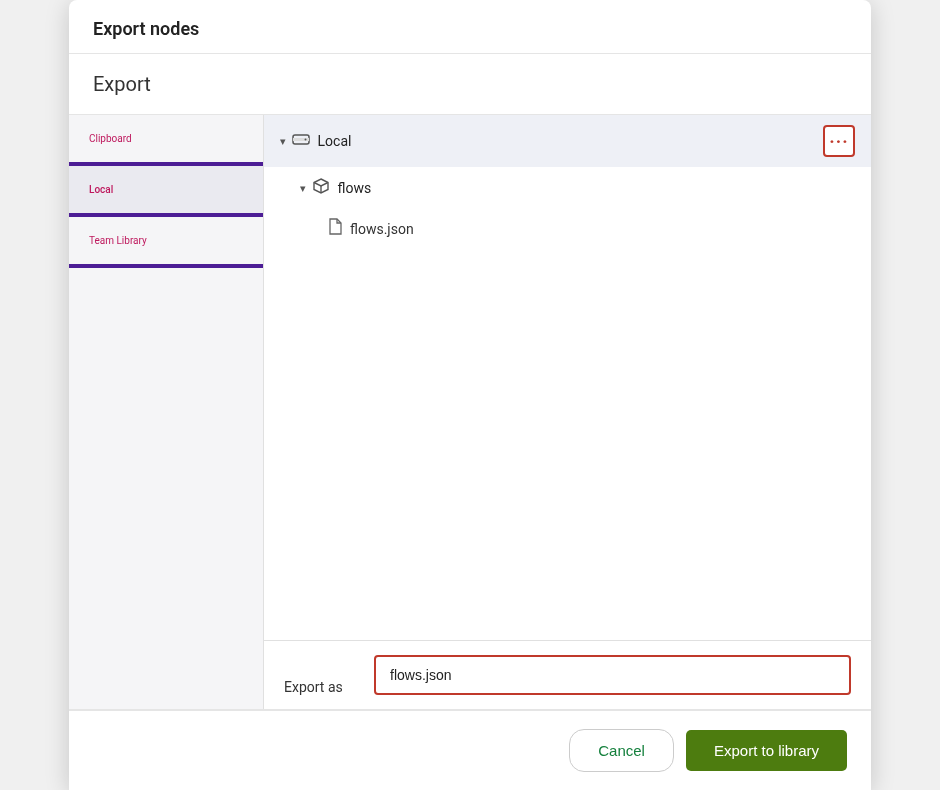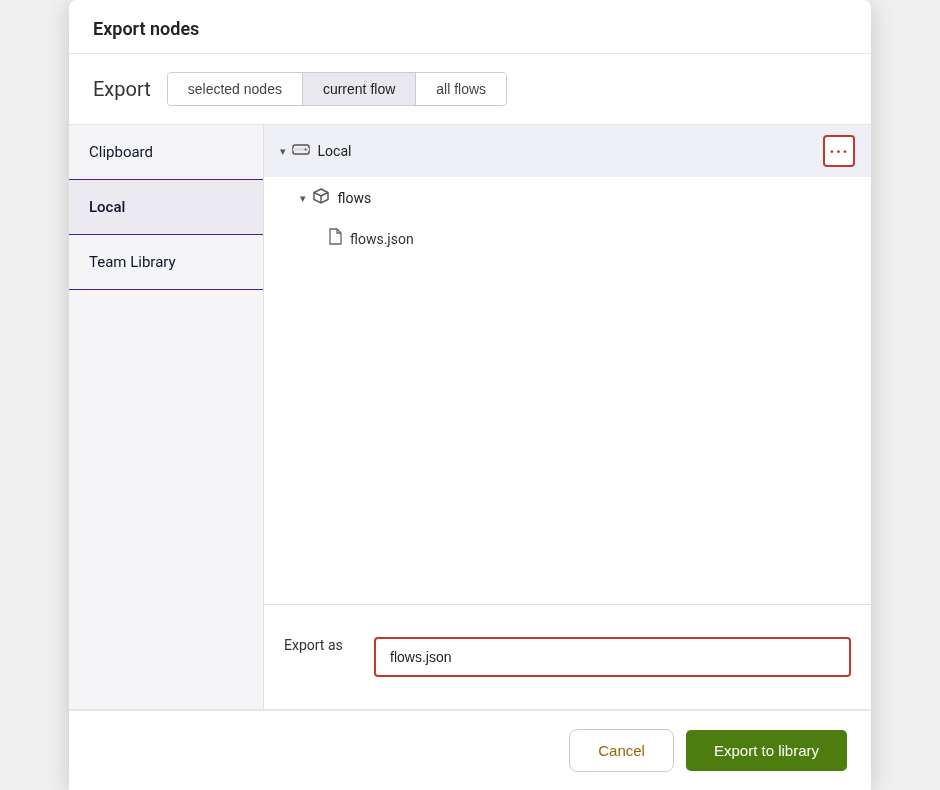--- a/index.html
+++ b/index.html
@@ -94,24 +94,24 @@
     .sidebar {
       width: 195px;
       border-right: 1px solid #e0e0e0;
       display: flex;
       flex-direction: column;
       background: #f5f5f7;
     }
 
     .sidebar-item {
       padding: 18px 20px;
-      font-size: 15px;
-      cursor: pointer;
-      color: #0f172a;
-      border-bottom: 1px solid #4c1d95;
+      font-size: 10px;
+      cursor: pointer;
+      color: #be185d;
+      border-bottom: 4px solid #4c1d95;
     }
 
     .sidebar-item.active {
       background: #eaeaf0;
       font-weight: 500;
     }
 
     .content-area {
       flex: 1;
       display: flex;
@@ -193,22 +193,22 @@
     }
 
     .icon-file {
       margin-right: 8px;
       font-size: 15px;
       color: #666;
     }
 
     .export-as-row {
       display: flex;
-      align-items: flex-start;
-      padding: 32px 20px;
+      align-items: flex-end;
+      padding: 14px 20px;
       border-top: 1px solid #e0e0e0;
       background: #fff;
     }
 
     .export-as-label {
       font-size: 14px;
       color: #333;
       min-width: 90px;
     }
 
@@ -229,23 +229,23 @@
       padding: 18px 24px;
       gap: 12px;
       background: #fff;
       border-top: 1px solid #e5e5e5;
     }
 
     .btn-cancel {
       padding: 12px 28px;
       font-size: 15px;
       border: 1px solid #ccc;
-      border-radius: 8px;
-      background: #fff;
-      color: #a16207;
+      border-radius: 15px;
+      background: #fff;
+      color: #15803d;
       cursor: pointer;
     }
 
     .btn-export {
       padding: 12px 28px;
       font-size: 15px;
       border: none;
       border-radius: 5px;
       background: #4d7c0f;
       color: #fff;
@@ -257,25 +257,20 @@
 <body>
 
 <div class="dialog">
 
   <div class="dialog-header">
     <span class="dialog-title">Export nodes</span>
   </div>
 
   <div class="export-row">
     <span class="export-label">Export</span>
-    <div class="tab-group">
-      <button class="tab-btn">selected nodes</button>
-      <button class="tab-btn active">current flow</button>
-      <button class="tab-btn">all flows</button>
-    </div>
   </div>
 
   <div class="main-area">
 
     <div class="sidebar">
       <div class="sidebar-item">
         <span>Clipboard</span>
       </div>
       <div class="sidebar-item active">
         <span>Local</span>

